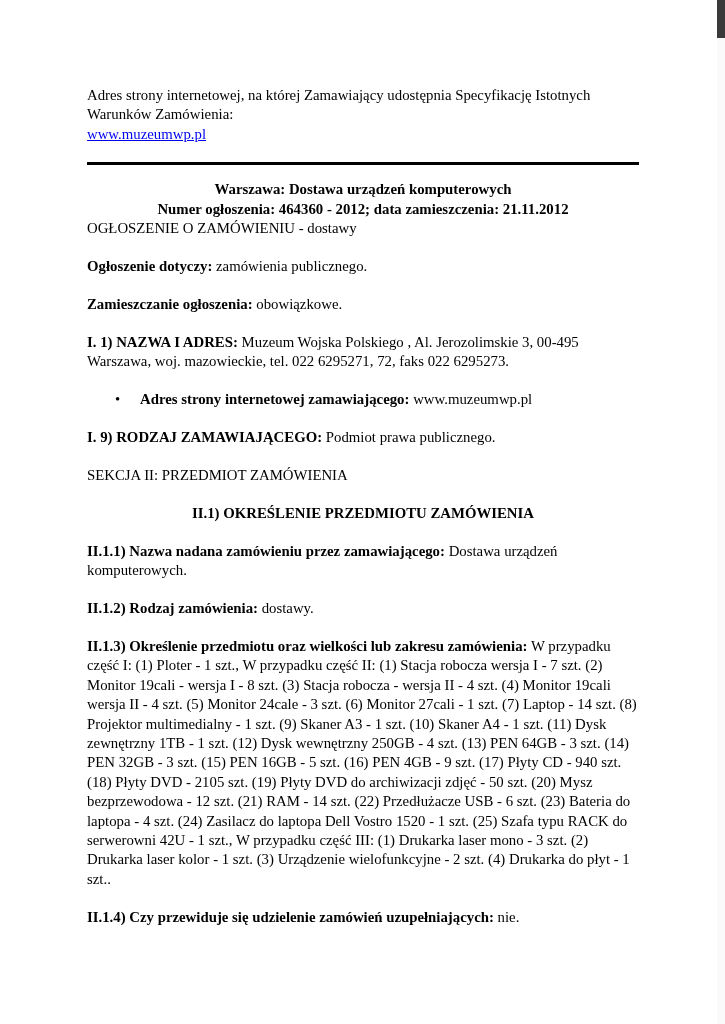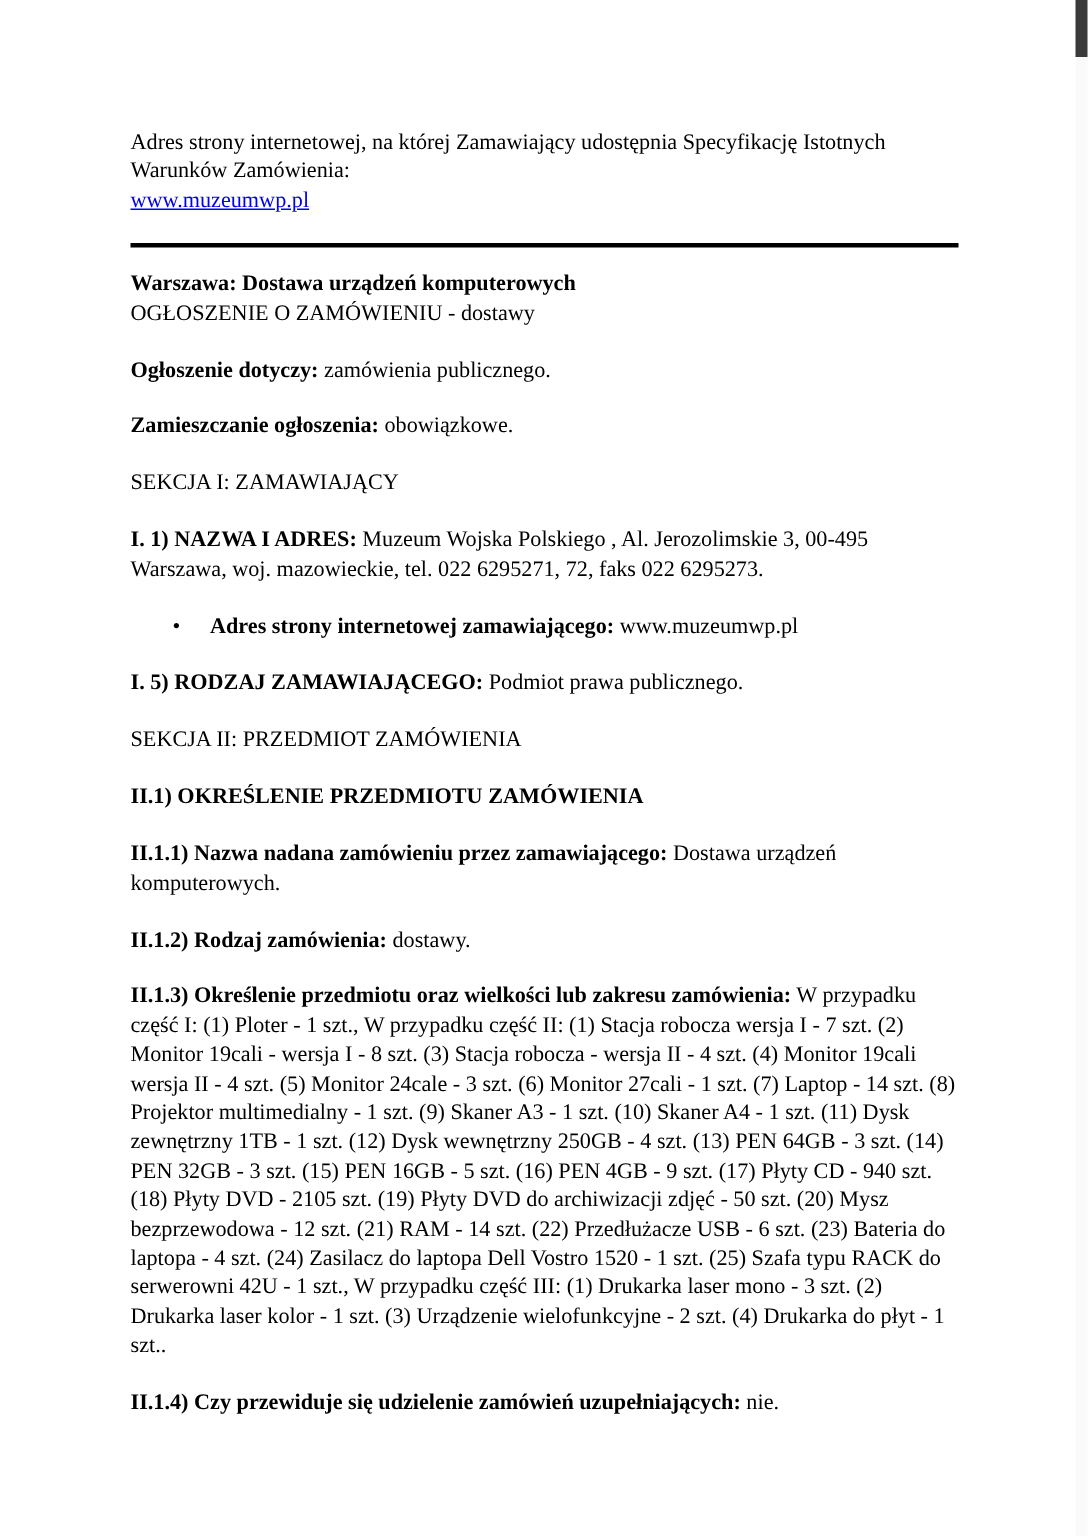--- a/index.html
+++ b/index.html
@@ -15,21 +15,21 @@
   }
   .page { position: absolute; inset: 0; background: #ffffff; }
   .content {
     position: absolute;
     left: 87px;
     top: 86px;
     width: 552px;
   }
   .para { margin: 0 0 18.5px 0; }
   .m0 { margin: 0; }
-  .b { font-weight: bold; }
+  .b { font-weight: bold; text-align: center; }
   .intro-block { margin: 0; }
   .doc-link { color: #0000EE; text-decoration: underline; cursor: pointer; }
   .rule {
     border: none;
     border-top: 3px solid #000000;
     margin: 18px 0 15px 0;
     width: 100%;
   }
   .header-block { margin: 0 0 18.5px 0; }
   .bullet-row {
@@ -66,37 +66,37 @@
 
     <div class="intro-block">
       <p class="m0">Adres strony internetowej, na której Zamawiający udostępnia Specyfikację Istotnych Warunków Zamówienia:</p>
       <p class="m0"><a href="#" class="doc-link">www.muzeumwp.pl</a></p>
     </div>
 
     <hr class="rule">
 
     <div class="header-block">
       <p class="m0 b">Warszawa: Dostawa urządzeń komputerowych</p>
+      <p class="m0 b">Numer ogłoszenia: 464360 - 2012; data zamieszczenia: 21.11.2012</p>
       <p class="m0">OGŁOSZENIE O ZAMÓWIENIU - dostawy</p>
     </div>
 
     <p class="para"><span class="b">Ogłoszenie dotyczy:</span><span> zamówienia publicznego.</span></p>
 
     <p class="para"><span class="b">Zamieszczanie ogłoszenia:</span><span> obowiązkowe.</span></p>
 
-    <p class="para">SEKCJA I: ZAMAWIAJĄCY</p>
 
     <p class="para"><span class="b">I. 1) NAZWA I ADRES:</span><span> Muzeum Wojska Polskiego , Al. Jerozolimskie 3, 00-495 Warszawa, woj. mazowieckie, tel. 022 6295271, 72, faks 022 6295273.</span></p>
 
     <div class="bullet-row">
       <span class="bullet-glyph">•</span>
       <span class="b">Adres strony internetowej zamawiającego:</span><span> www.muzeumwp.pl</span>
     </div>
 
-    <p class="para"><span class="b">I. 5) RODZAJ ZAMAWIAJĄCEGO:</span><span> Podmiot prawa publicznego.</span></p>
+    <p class="para"><span class="b">I. 9) RODZAJ ZAMAWIAJĄCEGO:</span><span> Podmiot prawa publicznego.</span></p>
 
     <p class="para">SEKCJA II: PRZEDMIOT ZAMÓWIENIA</p>
 
     <p class="para b">II.1) OKREŚLENIE PRZEDMIOTU ZAMÓWIENIA</p>
 
     <p class="para"><span class="b">II.1.1) Nazwa nadana zamówieniu przez zamawiającego:</span><span> Dostawa urządzeń komputerowych.</span></p>
 
     <p class="para"><span class="b">II.1.2) Rodzaj zamówienia:</span><span> dostawy.</span></p>
 
     <p class="para"><span class="b">II.1.3) Określenie przedmiotu oraz wielkości lub zakresu zamówienia:</span><span> W przypadku część I: (1) Ploter - 1 szt., W przypadku część II: (1) Stacja robocza wersja I - 7 szt. (2) Monitor 19cali - wersja I - 8 szt. (3) Stacja robocza - wersja II - 4 szt. (4) Monitor 19cali wersja II - 4 szt. (5) Monitor 24cale - 3 szt. (6) Monitor 27cali - 1 szt. (7) Laptop - 14 szt. (8) Projektor multimedialny - 1 szt. (9) Skaner A3 - 1 szt. (10) Skaner A4 - 1 szt. (11) Dysk zewnętrzny 1TB - 1 szt. (12) Dysk wewnętrzny 250GB - 4 szt. (13) PEN 64GB - 3 szt. (14) PEN 32GB - 3 szt. (15) PEN 16GB - 5 szt. (16) PEN 4GB - 9 szt. (17) Płyty CD - 940 szt. (18) Płyty DVD - 2105 szt. (19) Płyty DVD do archiwizacji zdjęć - 50 szt. (20) Mysz bezprzewodowa - 12 szt. (21) RAM - 14 szt. (22) Przedłużacze USB - 6 szt. (23) Bateria do laptopa - 4 szt. (24) Zasilacz do laptopa Dell Vostro 1520 - 1 szt. (25) Szafa typu RACK do serwerowni 42U - 1 szt., W przypadku część III: (1) Drukarka laser mono - 3 szt. (2) Drukarka laser kolor - 1 szt. (3) Urządzenie wielofunkcyjne - 2 szt. (4) Drukarka do płyt - 1 szt..</span></p>

